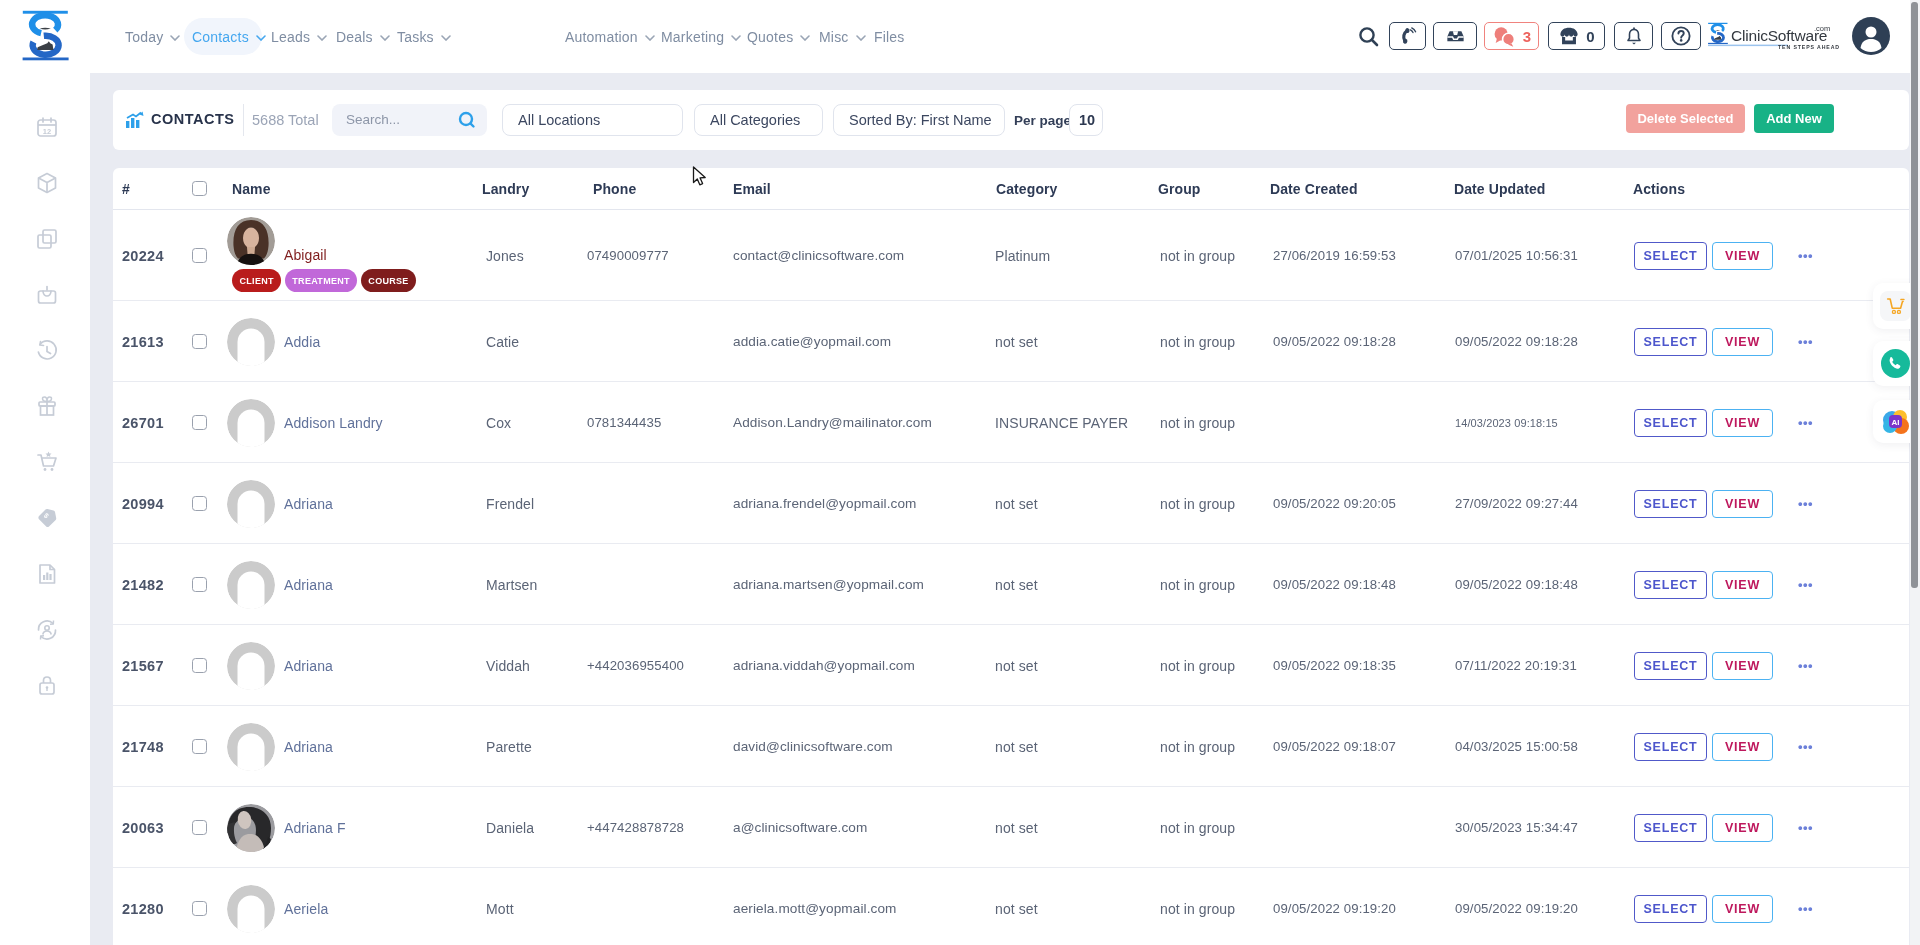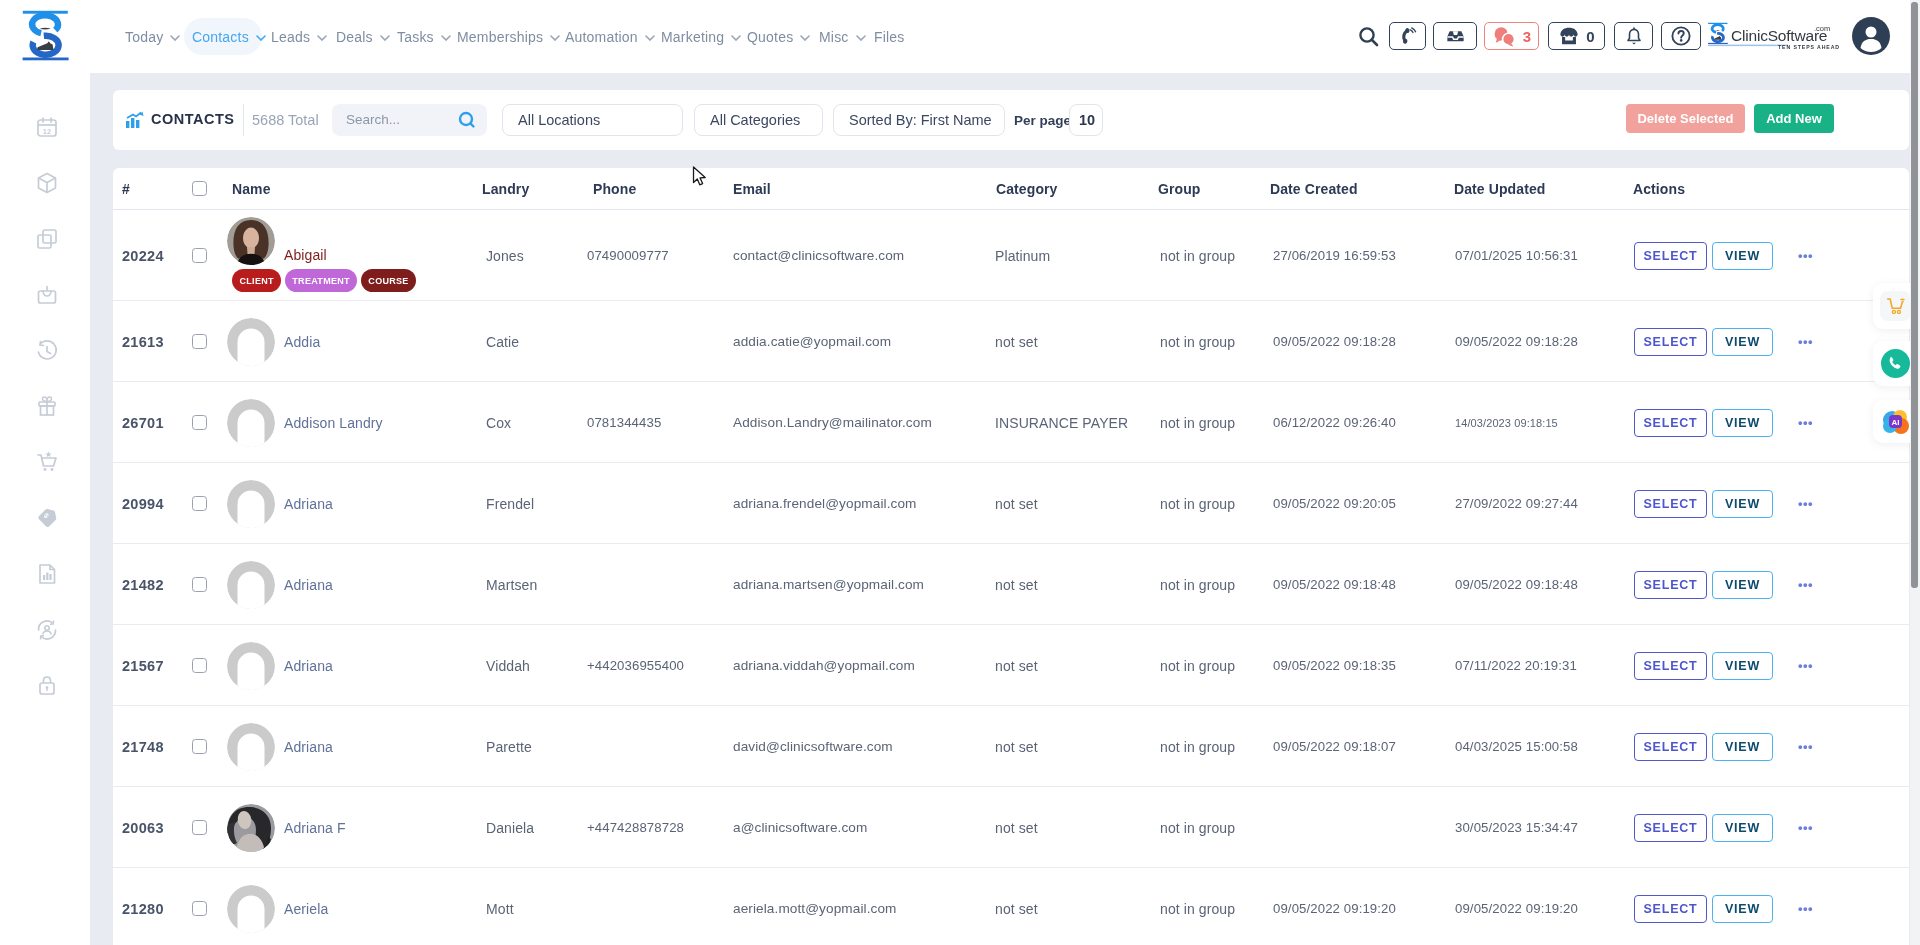--- a/index.html
+++ b/index.html
@@ -30,21 +30,21 @@
 
 .hrow { position:absolute; left:0; top:0; width:1796px; height:42px; border-bottom:1px solid #e3e6ee; }
 .hcell { position:absolute; top:0; height:42px; display:flex; align-items:center; font-size:14px; font-weight:700; color:#2d3a55; letter-spacing:.1px; }
 .drow { position:absolute; left:0; width:1796px; border-bottom:1px solid #e9ebf1; }
 .dcell { position:absolute; display:flex; align-items:center; font-size:14px; color:#5b6476; font-weight:500; letter-spacing:.1px; }
 .did { font-size:14.5px; color:#4a5469; font-weight:700; letter-spacing:.3px; }
 .cbx { position:absolute; width:15px; height:15px; border:1.6px solid #9aa1ae; border-radius:3.5px; background:#fff; }
 .avatar { position:absolute; width:48px; height:48px; border-radius:50%; overflow:hidden; }
 .badge { height:23px; border-radius:12px; color:#fff; font-size:9px; font-weight:700; letter-spacing:.3px; display:inline-flex; align-items:center; justify-content:center; padding:0 7.5px; margin-right:3.5px; }
 .btn-select { position:absolute; left:1521px; width:73px; height:28px; border:1.5px solid #5059c9; border-radius:4px; color:#4d56cc; font-size:12.5px; font-weight:600; letter-spacing:.8px; display:flex; align-items:center; justify-content:center; background:#fff; }
-.btn-view { position:absolute; left:1599px; width:61px; height:28px; border:1.5px solid #4cb2f2; border-radius:4px; color:#0c4a6e; font-size:12.5px; font-weight:600; letter-spacing:.8px; display:flex; align-items:center; justify-content:center; background:#fff; }
+.btn-view { position:absolute; left:1599px; width:61px; height:28px; border:1.5px solid #4cb2f2; border-radius:4px; color:#be185d; font-size:12.5px; font-weight:600; letter-spacing:.8px; display:flex; align-items:center; justify-content:center; background:#fff; }
 .dots { position:absolute; left:1685px; width:30px; color:#6c80d9; font-size:13px; font-weight:700; letter-spacing:.5px; display:flex; align-items:center; }
 
 
 #sb-track { position:absolute; right:0; top:0; width:10px; height:945px; background:#f2f3f5; z-index:50; }
 #sb-thumb { position:absolute; right:2.5px; top:2px; width:7px; height:586px; background:#8f9297; border-radius:3px; z-index:51; }
 
 
 .floatcard { position:absolute; background:#fff; border-radius:10px 0 0 10px; box-shadow:0 2px 8px rgba(60,70,90,.08); z-index:40; }
 </style>
 </head>
@@ -67,23 +67,20 @@
   <div class="navitem nav-active" style="left:192px">Contacts <svg width="10" height="6" viewBox="0 0 10 6">
         <path d="M1 1 L5 5 L9 1" stroke="#45a7ef" stroke-width="1.6" fill="none" stroke-linecap="round"></path>
       </svg></div>
   <div class="navitem" style="left:271px">Leads <svg width="10" height="6" viewBox="0 0 10 6">
         <path d="M1 1 L5 5 L9 1" stroke="#9aa5b5" stroke-width="1.6" fill="none" stroke-linecap="round"></path>
       </svg></div>
   <div class="navitem" style="left:336px">Deals <svg width="10" height="6" viewBox="0 0 10 6">
         <path d="M1 1 L5 5 L9 1" stroke="#9aa5b5" stroke-width="1.6" fill="none" stroke-linecap="round"></path>
       </svg></div>
   <div class="navitem" style="left:397px">Tasks <svg width="10" height="6" viewBox="0 0 10 6">
-        <path d="M1 1 L5 5 L9 1" stroke="#9aa5b5" stroke-width="1.6" fill="none" stroke-linecap="round"></path>
-      </svg></div>
-  <div class="navitem" style="left:457px">Memberships <svg width="10" height="6" viewBox="0 0 10 6">
         <path d="M1 1 L5 5 L9 1" stroke="#9aa5b5" stroke-width="1.6" fill="none" stroke-linecap="round"></path>
       </svg></div>
   <div class="navitem" style="left:565px">Automation <svg width="10" height="6" viewBox="0 0 10 6">
         <path d="M1 1 L5 5 L9 1" stroke="#9aa5b5" stroke-width="1.6" fill="none" stroke-linecap="round"></path>
       </svg></div>
   <div class="navitem" style="left:661px">Marketing <svg width="10" height="6" viewBox="0 0 10 6">
         <path d="M1 1 L5 5 L9 1" stroke="#9aa5b5" stroke-width="1.6" fill="none" stroke-linecap="round"></path>
       </svg></div>
   <div class="navitem" style="left:747px">Quotes <svg width="10" height="6" viewBox="0 0 10 6">
         <path d="M1 1 L5 5 L9 1" stroke="#9aa5b5" stroke-width="1.6" fill="none" stroke-linecap="round"></path>
@@ -330,21 +327,20 @@
         <div class="avatar" style="left:114px;top:16.5px"><svg width="48" height="48" viewBox="0 0 48 48">
             <circle cx="24" cy="24" r="24" fill="#cbcbcb"></circle>
             <path d="M10.5 48 L10.5 24 A13.5 13.5 0 0 1 37.5 24 L37.5 48 Z" fill="#fff"></path>
           </svg></div>
         <div class="dcell" style="left:171px;top:0px;height:81px;color:#60719a">Addison Landry</div>
         <div class="dcell" style="left:373px;top:0;height:81px">Cox</div>
         <div class="dcell" style="left:474px;top:0;height:81px;font-size:13.2px">0781344435</div>
         <div class="dcell" style="left:882px;top:0;height:81px">INSURANCE PAYER</div>
         <div class="dcell" style="left:620px;top:0;height:81px;font-size:13.6px">Addison.Landry@mailinator.com</div>
         <div class="dcell" style="left:1047px;top:0;height:81px">not in group</div>
-        <div class="dcell" style="left:1160px;top:0;height:81px;font-size:13.2px">06/12/2022 09:26:40</div>
         <div class="dcell" style="left:1342px;top:0;height:81px;font-size:11px">14/03/2023 09:18:15</div>
         <div class="btn-select" style="top:26.5px">SELECT</div>
         <div class="btn-view" style="top:26.5px">VIEW</div>
         <div class="dots" style="top:0;height:81px">•••</div>
       </div>
       <div class="drow" style="top:295px;height:81px">
         <div class="dcell did" style="left:9px;top:0;height:81px">20994</div>
         <div class="cbx" style="left:79px;top:33px"></div>
         <div class="avatar" style="left:114px;top:16.5px"><svg width="48" height="48" viewBox="0 0 48 48">
             <circle cx="24" cy="24" r="24" fill="#cbcbcb"></circle>

